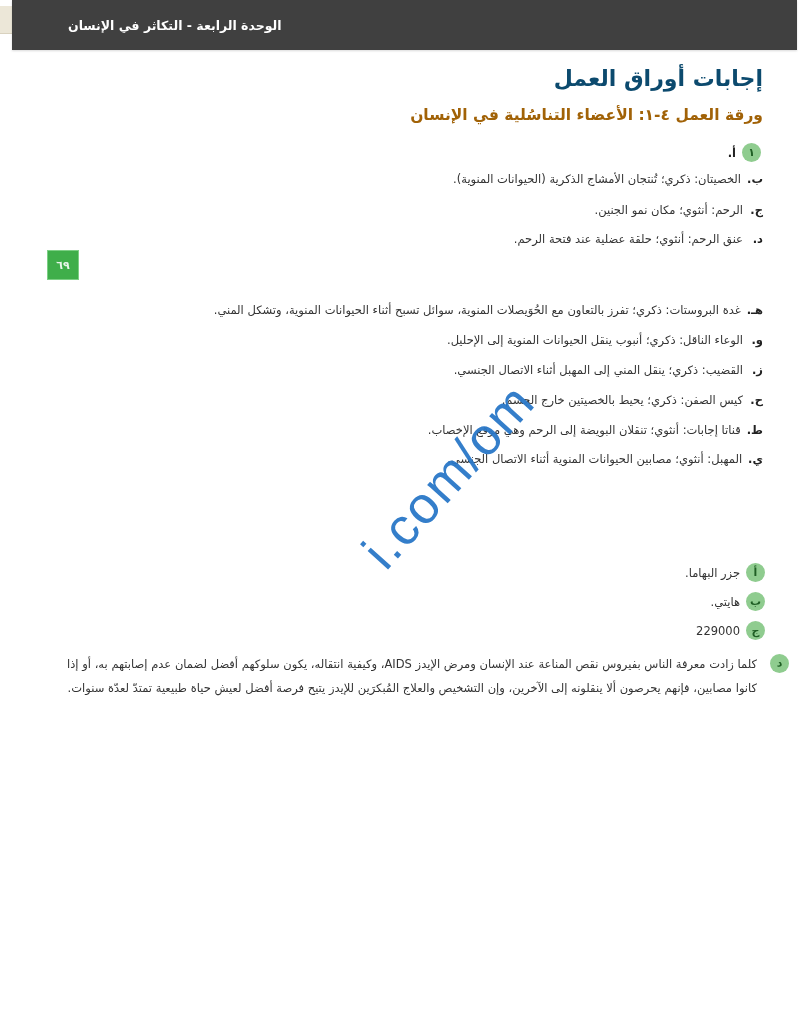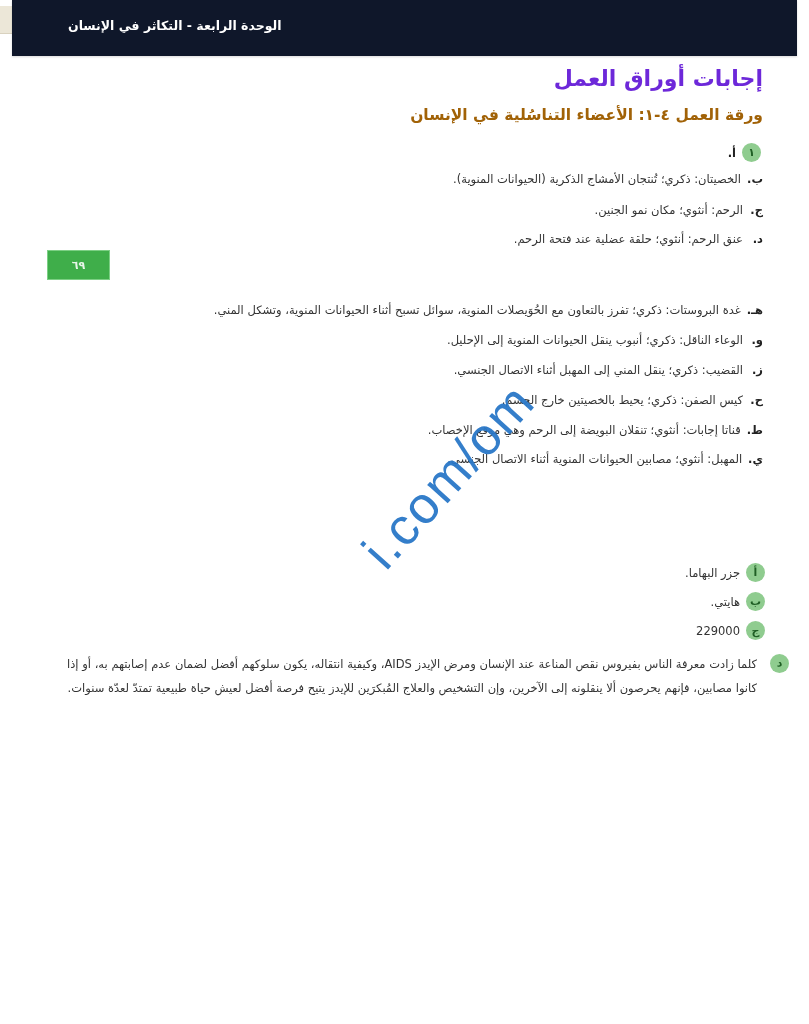--- a/index.html
+++ b/index.html
@@ -8,38 +8,38 @@
       font-family: "DejaVu Sans", "Liberation Sans", sans-serif;
       color: #2b2b2b;
     }
     .page { position: relative; width: 809px; height: 1024px; }
 
     .corner-tab {
       position: absolute; left: 0; top: 6px; width: 14px; height: 28px;
       background: #ece7d8; border-bottom: 1px solid #d9d2bf;
     }
     .header-bar {
-      position: absolute; left: 12px; top: 0; width: 785px; height: 56px;
-      background: #0f172a; box-shadow: 0 1px 2px rgba(0,0,0,0.15);
+      position: absolute; left: 12px; top: 0; width: 785px; height: 50px;
+      background: #404040; box-shadow: 0 1px 2px rgba(0,0,0,0.15);
     }
     .header-title {
       position: absolute; left: 56px; top: 18px; direction: rtl;
       color: #ffffff; font-size: 12.5px; font-weight: bold; white-space: nowrap;
     }
 
     .page-number-box {
-      position: absolute; left: 47px; top: 250px; width: 63px; height: 30px;
+      position: absolute; left: 47px; top: 250px; width: 32px; height: 30px;
       background: #3fae4a; color: #e8f5e9; font-size: 11px; font-weight: bold;
       display: flex; align-items: center; justify-content: center;
       border: 1px solid #7ccf84;
     }
 
     .main-title {
       position: absolute; right: 46px; top: 66px; direction: rtl;
-      color: #6d28d9; font-size: 22px; font-weight: bold; white-space: nowrap;
+      color: #0c4a6e; font-size: 22px; font-weight: bold; white-space: nowrap;
     }
     .ws-title {
       position: absolute; right: 46px; direction: rtl;
       color: #a16207; font-size: 15.5px; font-weight: bold; white-space: nowrap;
     }
     .ws1-title { top: 106px; }
     .ws2-title { top: 502px; width: 680px; line-height: 28px; white-space: normal; text-align: right; }
 
     .item {
       position: absolute; direction: rtl; font-size: 11.5px; color: #333;

